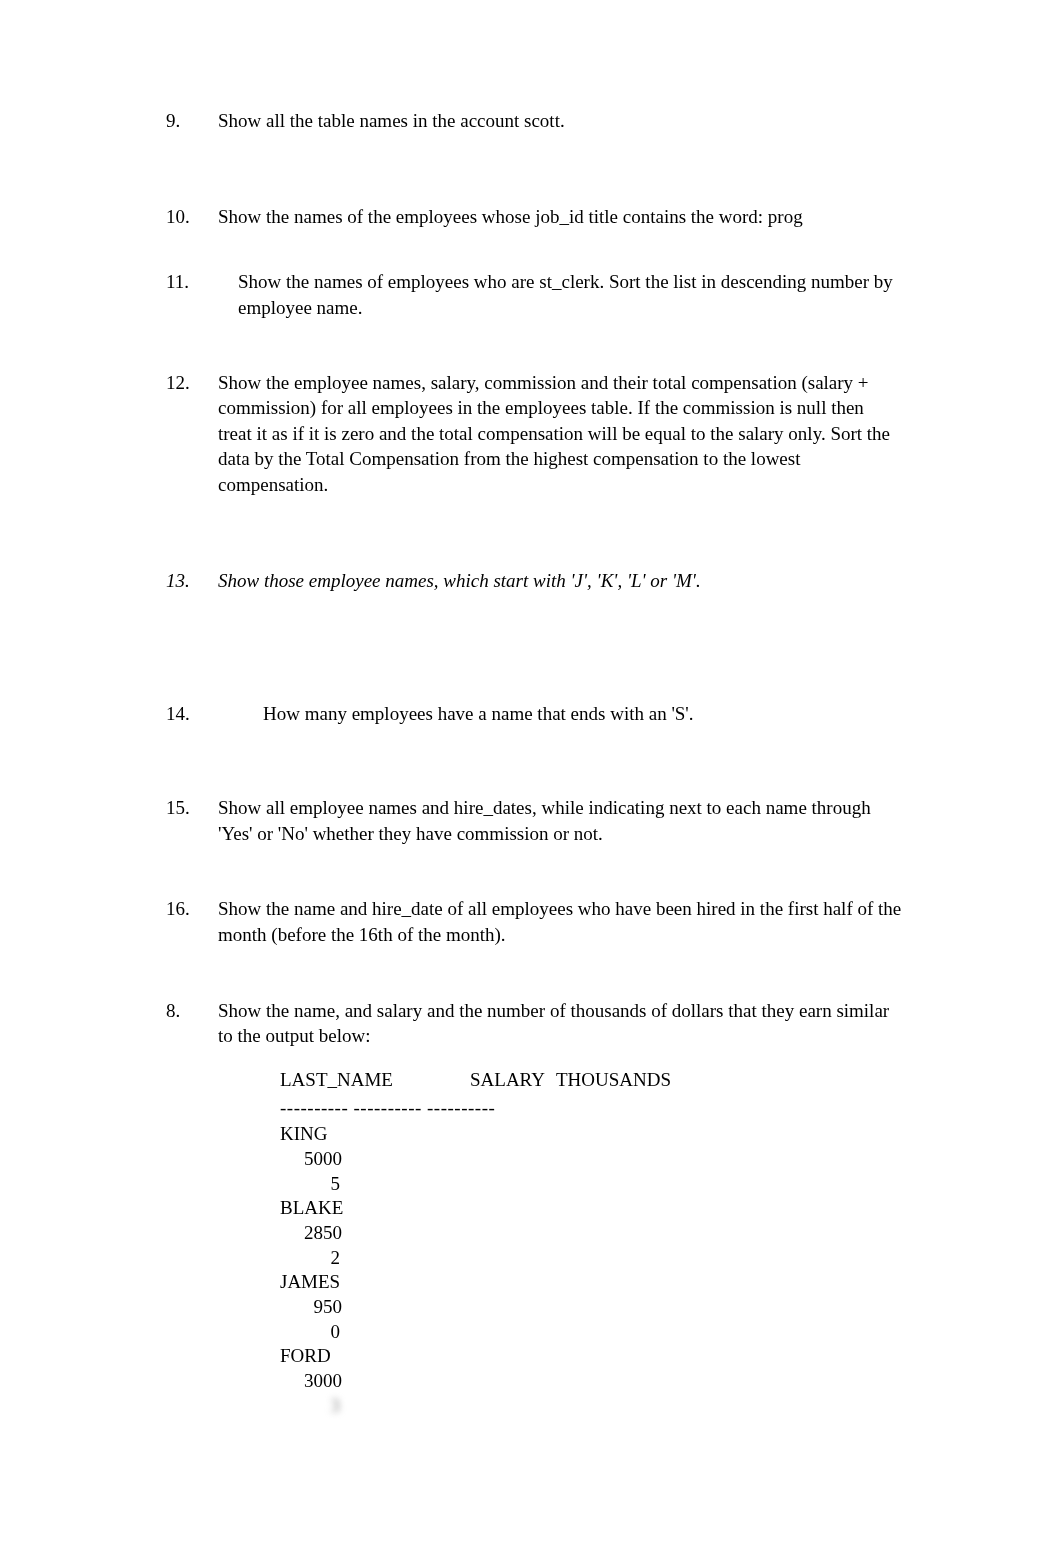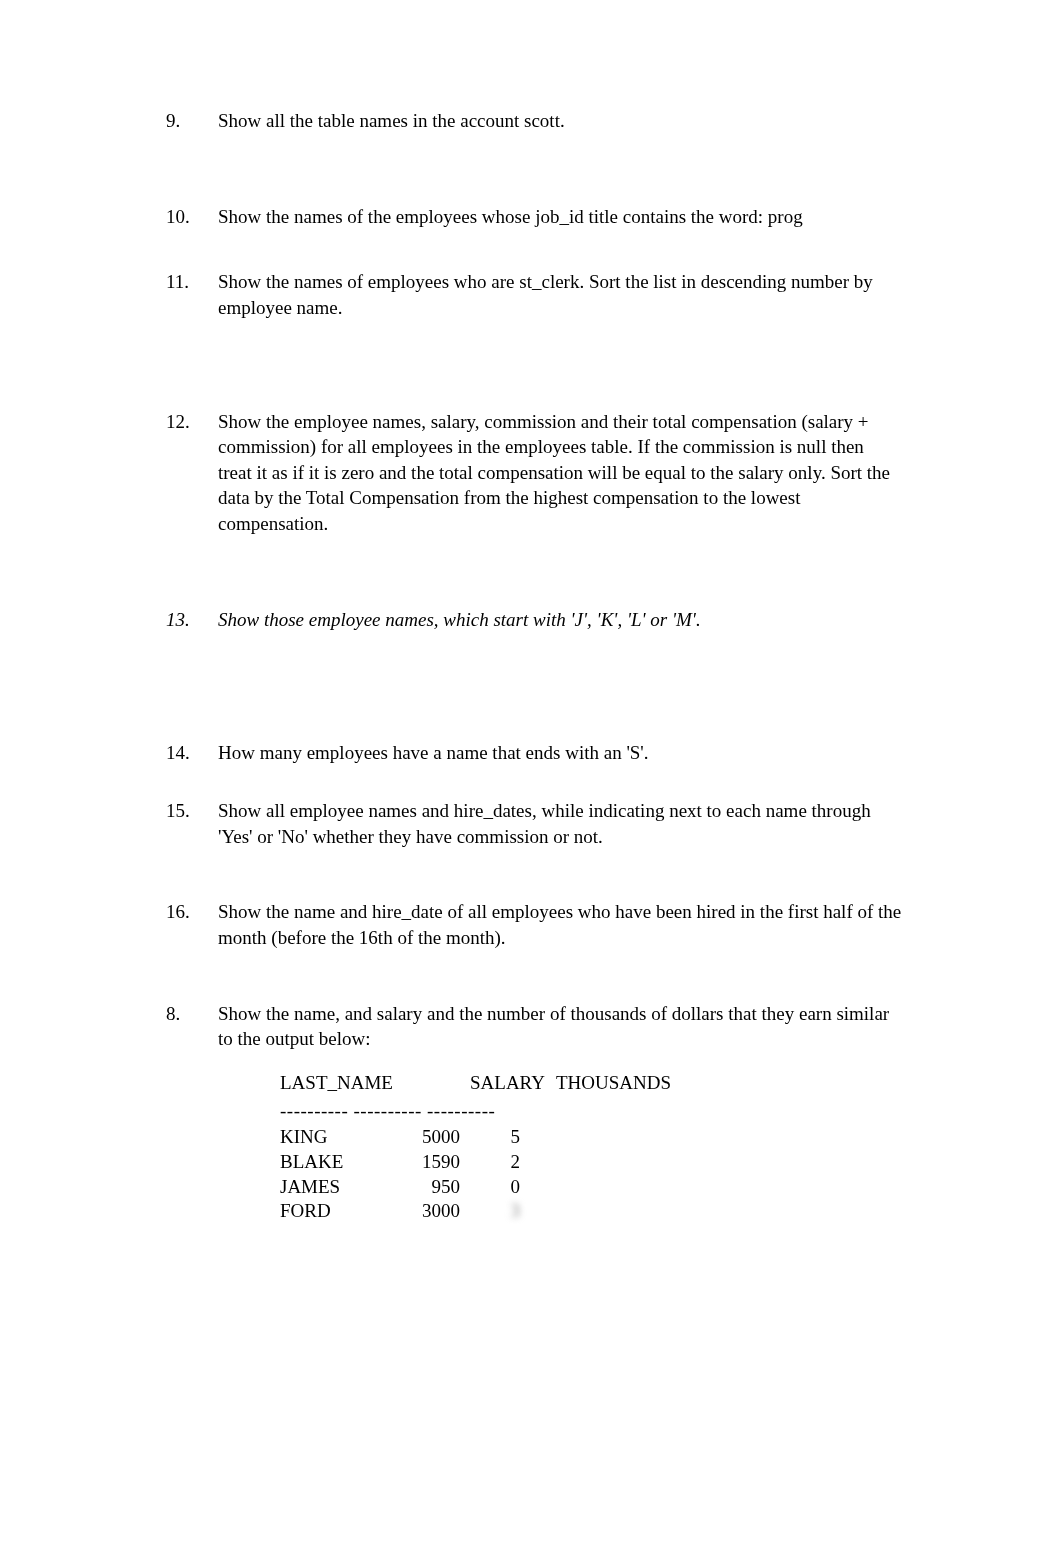--- a/index.html
+++ b/index.html
@@ -23,24 +23,24 @@
     }
     .qnum {
       width: 52px;
       flex-shrink: 0;
     }
     .qbody {
       flex: 1;
     }
     .q9 { margin-bottom: 70px; }
     .q10 { margin-bottom: 40px; }
-    .q11 { margin-bottom: 88px; }
+    .q11 { margin-bottom: 49px; gap: 20px; }
     .q12 { margin-bottom: 70px; }
     .q13 { margin-bottom: 108px; font-style: italic; }
-    .q14 { margin-bottom: 32px; }
+    .q14 { margin-bottom: 68px; gap: 45px; }
     .q15 { margin-bottom: 50px; }
     .q16 { margin-bottom: 50px; }
     .q17 { margin-bottom: 0; }
 
     .output {
       margin-top: 18px;
       margin-left: 62px;
       font-size: 19px;
     }
     .header-row {
@@ -50,20 +50,21 @@
     .col-name-header { width: 190px; }
     .col-salary-header { width: 86px; text-align: left; }
     .col-thousands-header { text-align: left; }
     .dashes {
       margin-bottom: 2px;
       letter-spacing: 0.5px;
     }
     .data-row {
       display: flex;
       line-height: 1.3;
+      flex-direction: column;
     }
     .col-name { width: 118px; }
     .col-salary { width: 62px; text-align: right; }
     .col-thousands { width: 60px; text-align: right; }
     .blurred {
       filter: blur(3px);
       color: #888;
     }
   </style>
 </head>
@@ -121,21 +122,21 @@
       </div>
       <div class="dashes">---------- ---------- ----------</div>
 
       <div class="data-row">
         <div class="col-name">KING</div>
         <div class="col-salary">5000</div>
         <div class="col-thousands">5</div>
       </div>
       <div class="data-row">
         <div class="col-name">BLAKE</div>
-        <div class="col-salary">1590</div>
+        <div class="col-salary">2850</div>
         <div class="col-thousands">2</div>
       </div>
       <div class="data-row">
         <div class="col-name">JAMES</div>
         <div class="col-salary">950</div>
         <div class="col-thousands">0</div>
       </div>
       <div class="data-row">
         <div class="col-name">FORD</div>
         <div class="col-salary">3000</div>

